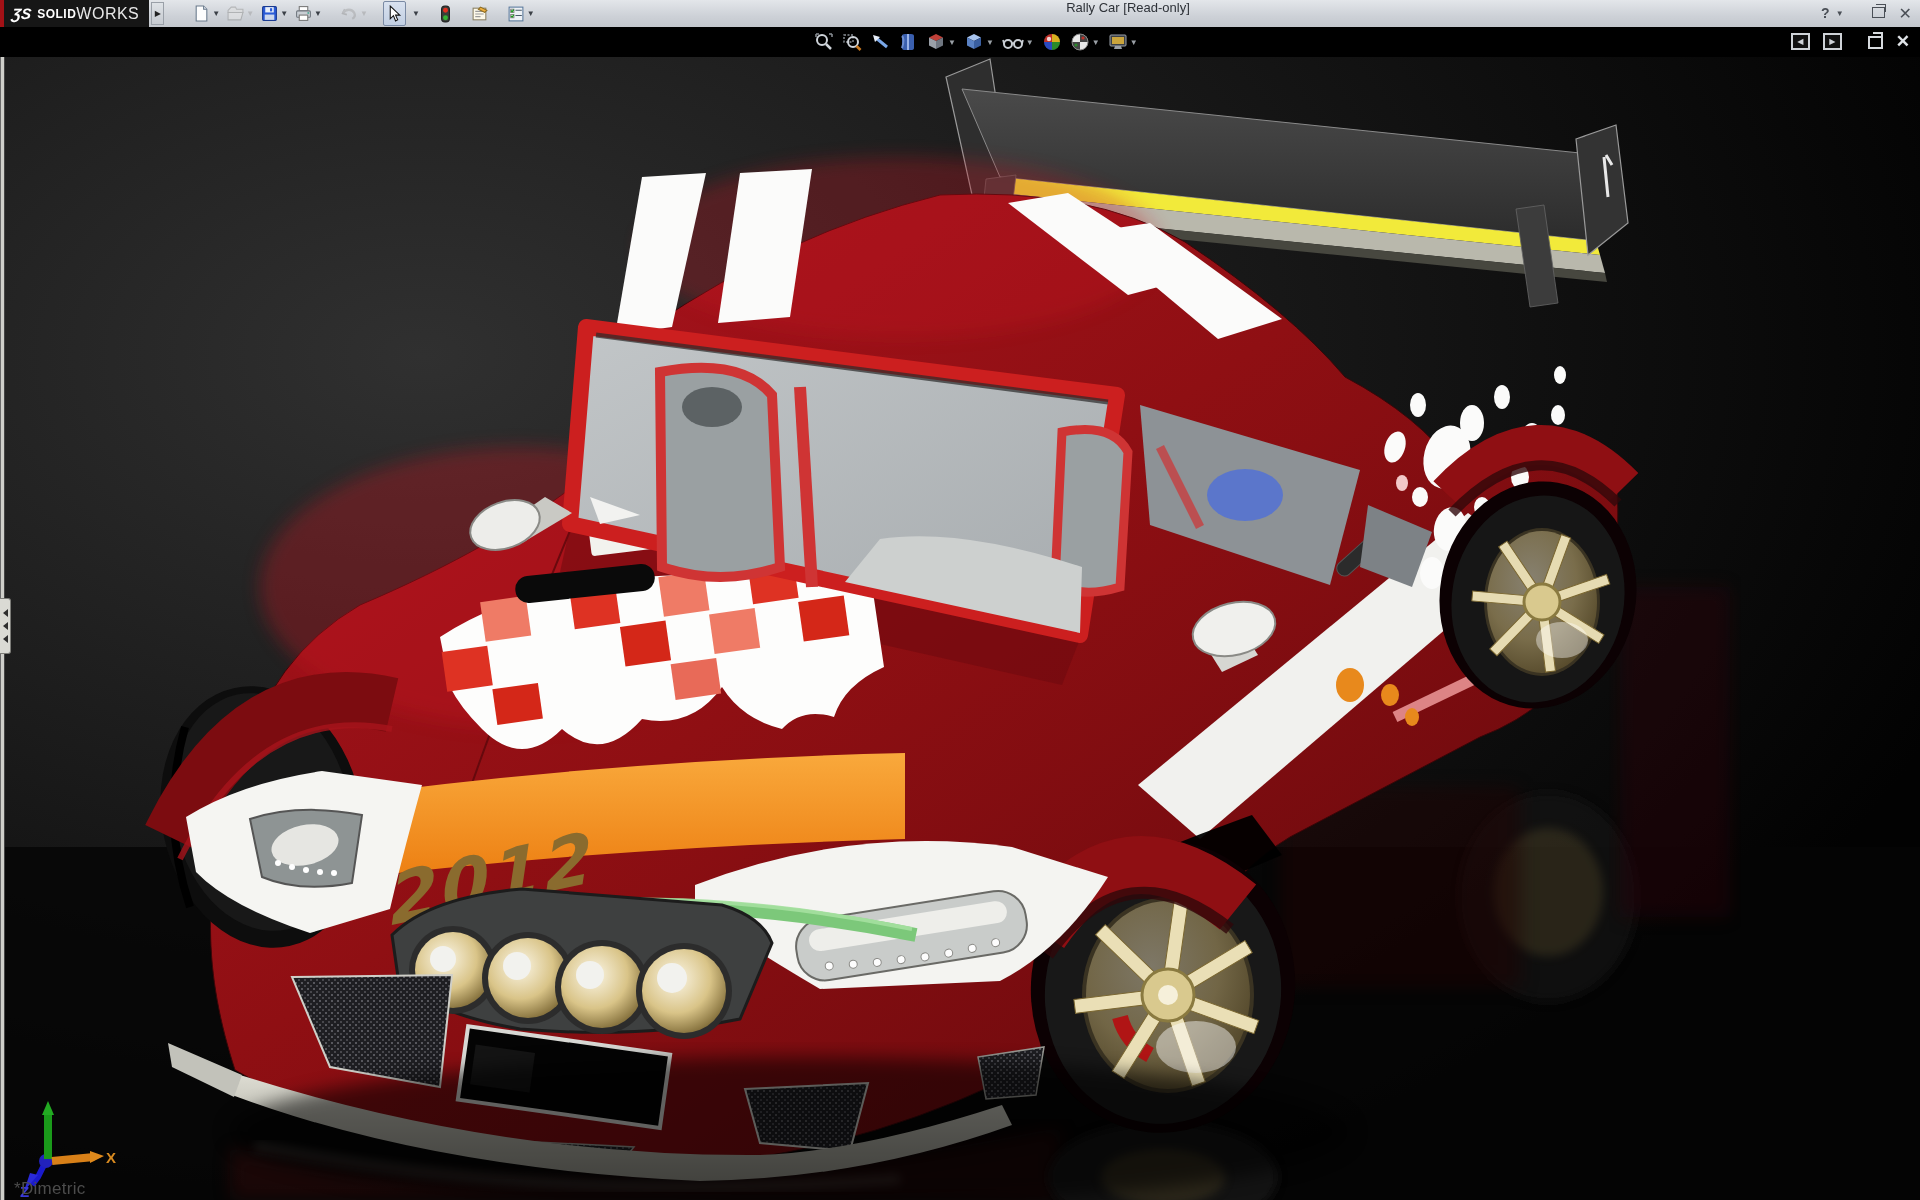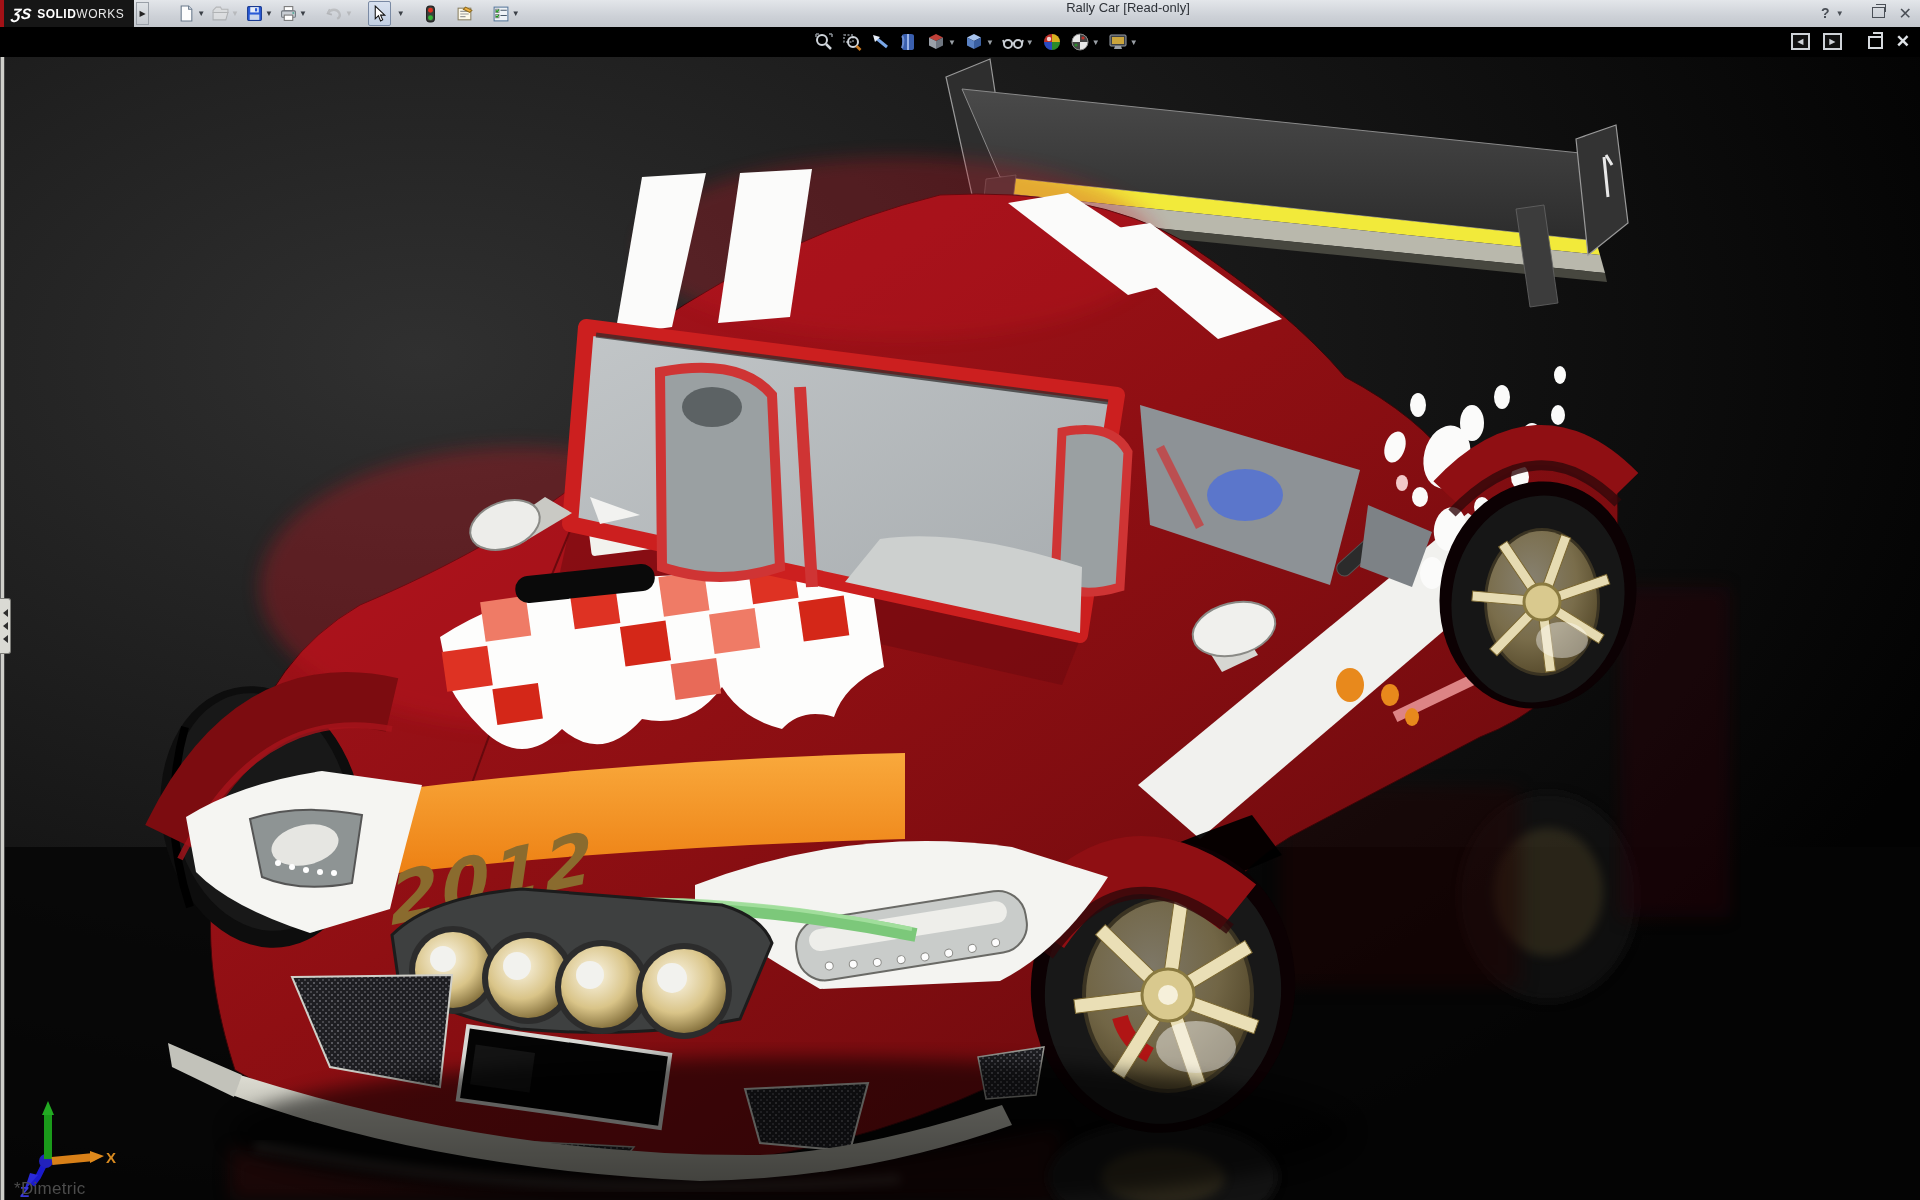--- a/index.html
+++ b/index.html
@@ -6,21 +6,21 @@
     font-family:"Liberation Sans",sans-serif;background:#000;}
   
   .titlebar{position:absolute;left:0;top:0;width:1920px;height:27px;
     background:linear-gradient(#e3e6ea,#cdd1d7 60%,#c3c7cd);
     border-bottom:1px solid #8f959c;display:flex;align-items:center;}
   .brand{height:27px;display:flex;align-items:center;background:#161616;
     padding:0 10px 0 0;position:relative;}
   .brand-redstrip{width:4px;height:27px;background:#a31116;}
   .brand-glyph{color:#fff;font-style:italic;font-weight:bold;font-size:15px;margin:0 6px 0 8px;transform:skewX(-8deg);}
   .brand-bold{color:#fff;font-weight:bold;font-size:12px;letter-spacing:.5px;}
-  .brand-rest{color:#e8e8e8;font-size:12px;letter-spacing:.5px;}
+  .brand-rest{color:#e8e8e8;font-size:16px;letter-spacing:.5px;}
   .brand-flyout{width:11px;height:21px;margin-left:2px;background:linear-gradient(#dfe3e7,#c6cad0);
     border:1px solid #9aa0a8;display:flex;align-items:center;justify-content:center;
     font-size:8px;color:#222;}
   .tb-icons{display:flex;align-items:center;margin-left:26px;gap:1px;}
   .tb-btn{height:23px;display:flex;align-items:center;padding:0 2px;border:1px solid transparent;border-radius:2px;}
   .tb-btn.active{background:linear-gradient(#d9e2f0,#c2cfe2);border:1px solid #7a8aa4;}
   .tb-btn.disabled{opacity:.45;filter:grayscale(.9);}
   .ddarrow{font-size:8px;color:#3a3f46;margin-left:2px;}
   .tb-gap{width:10px;}
   .win-title{position:absolute;left:1128px;top:0;height:15px;display:flex;align-items:center;

